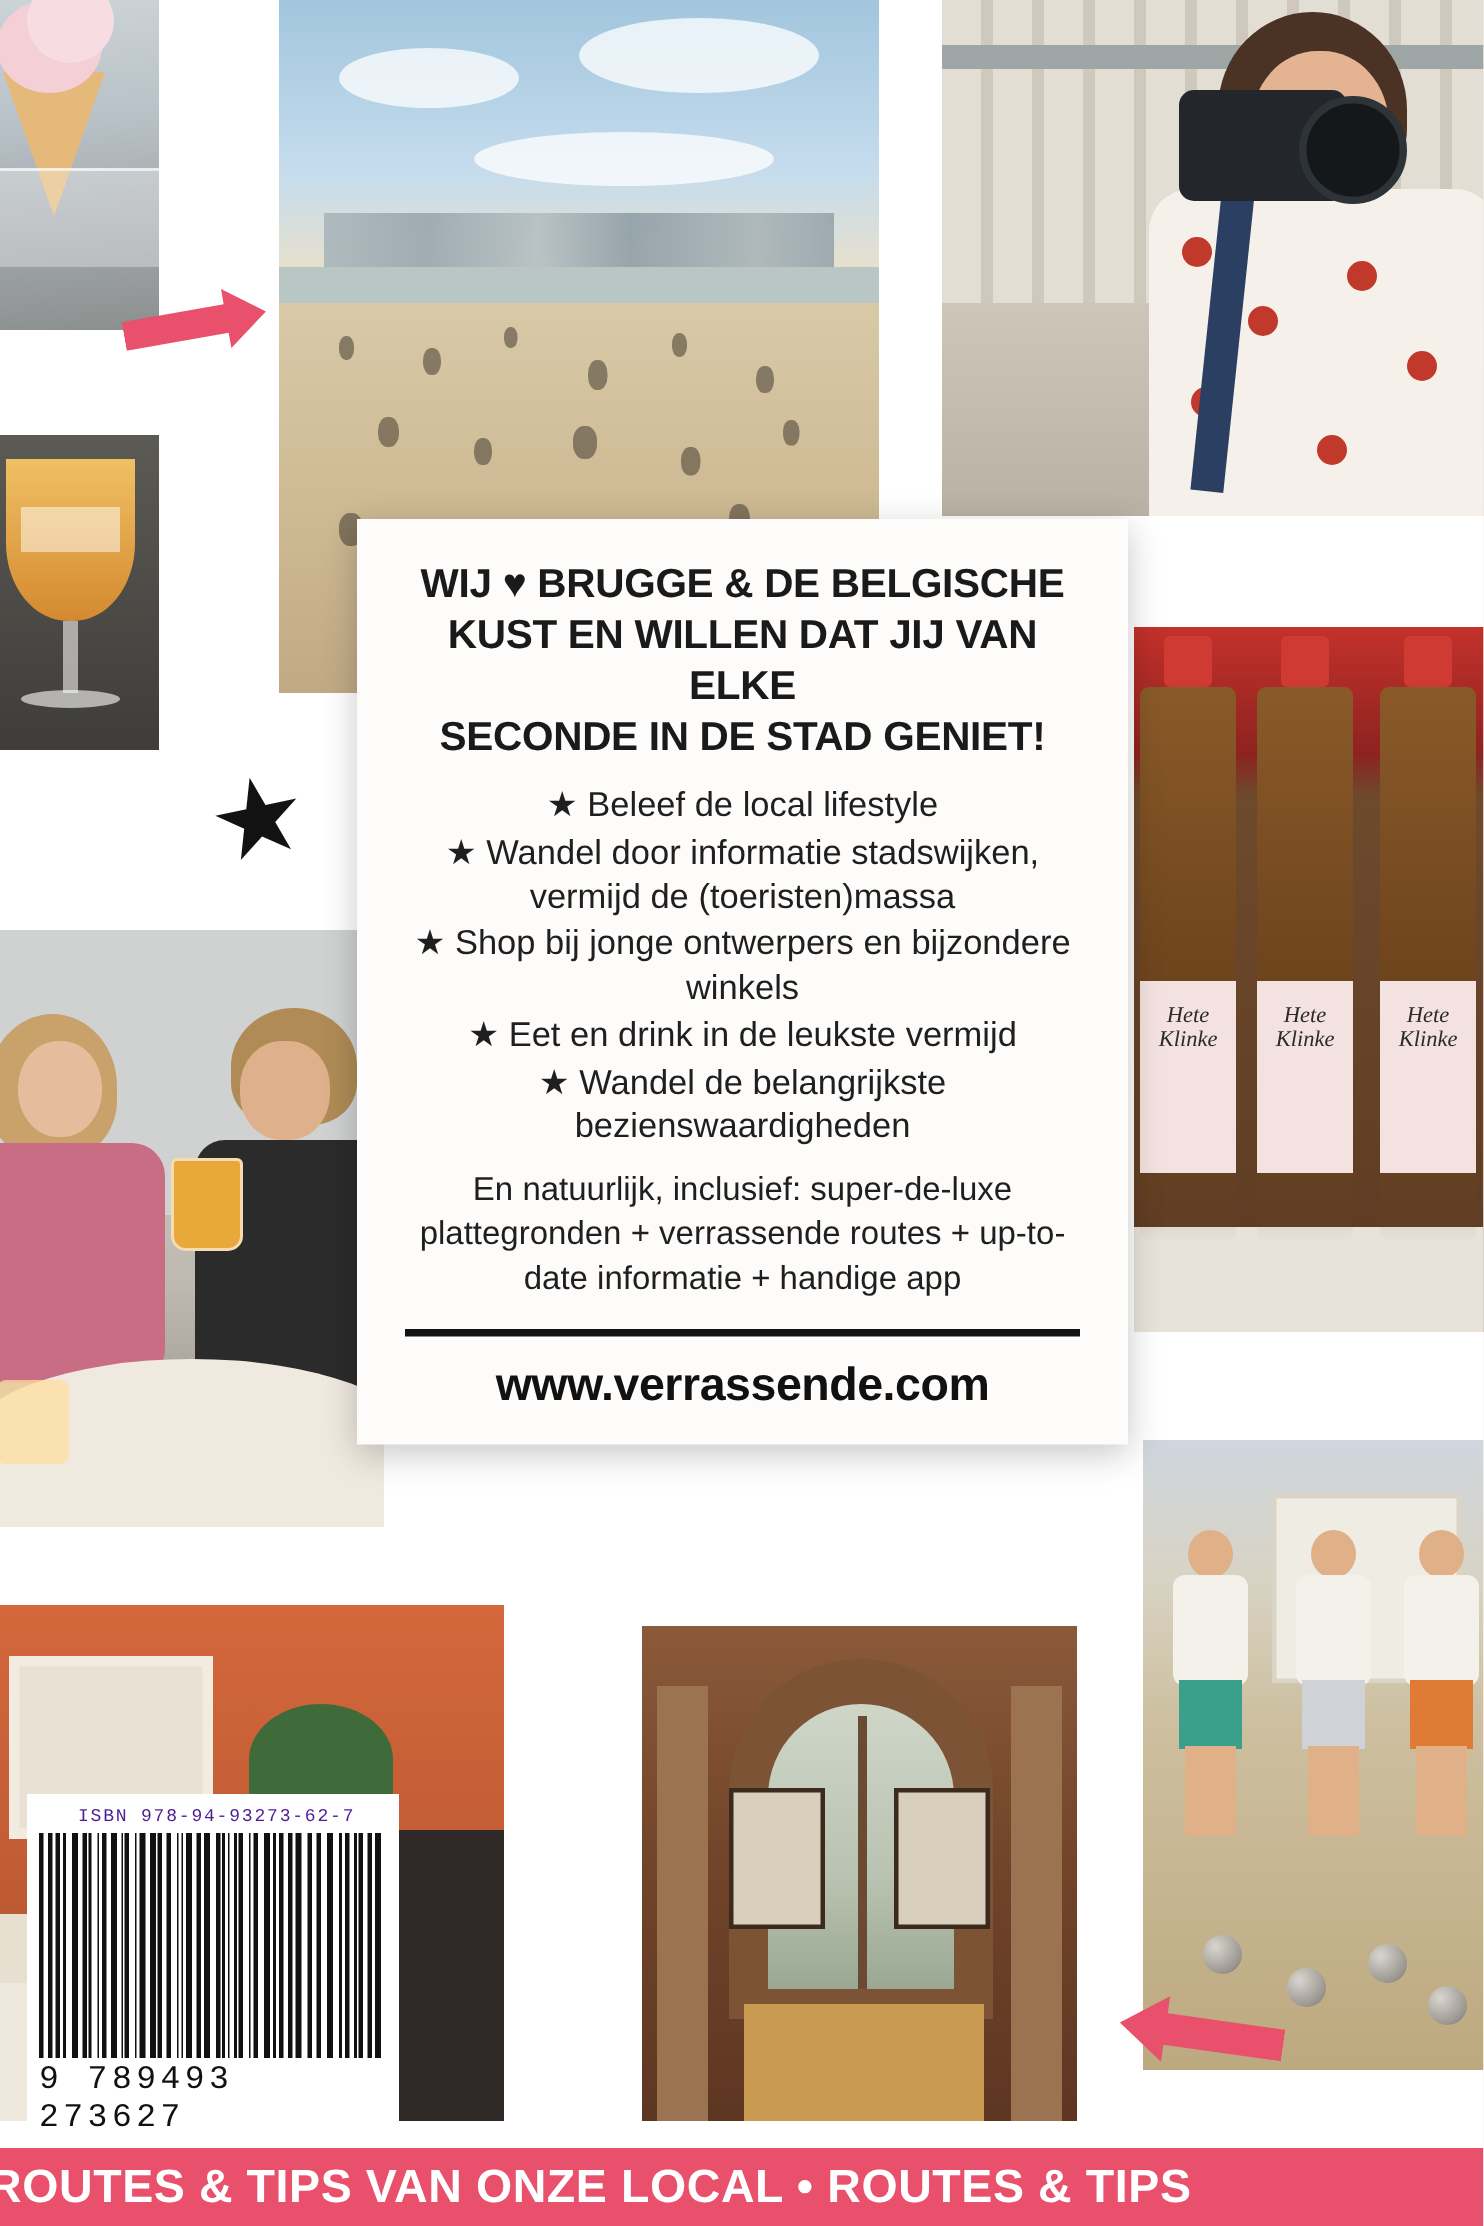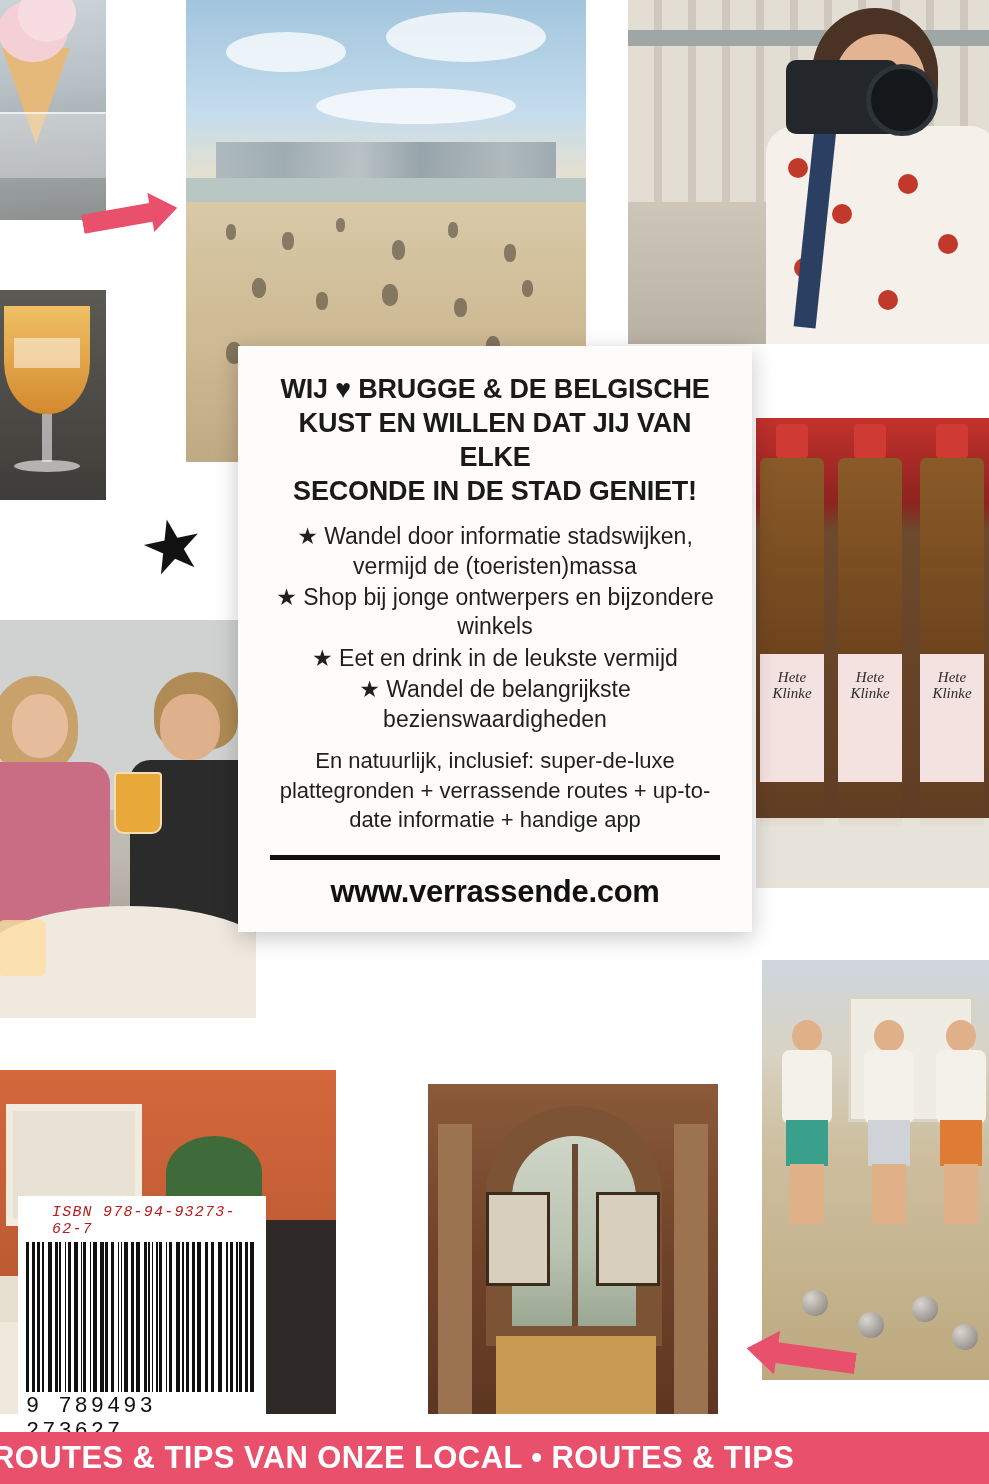--- a/index.html
+++ b/index.html
@@ -429,26 +429,25 @@
   #barcode-block {
     position: absolute;
     left: 18px; top: 1196px;
     width: 248px;
     background: #ffffff;
     padding: 8px 8px 4px 8px;
     box-sizing: border-box;
   }
   #barcode-block .isbn-text {
     font-family: "Liberation Mono", monospace;
-    font-size: 15px;
+    font-size: 12px;
     letter-spacing: 1.2px;
-    color: #b91c1c;
+    color: #4c1d95;
     margin-bottom: 4px;
     margin-left: 26px;
-    font-style: italic;
   }
   #barcode-block .bars {
     height: 150px;
     display: flex;
     align-items: stretch;
     gap: 0;
   }
   #barcode-block .bars i {
     display: block;
     background: #111;
@@ -629,20 +628,21 @@
   <div class="deco-star" id="deco-star-1">★</div>
 
   <div id="info-card">
     <div class="headline">
       <div>WIJ ♥ BRUGGE &amp; DE BELGISCHE</div>
       <div>KUST EN WILLEN DAT JIJ VAN ELKE</div>
       <div>SECONDE IN DE STAD GENIET!</div>
     </div>
 
     <ul class="bullets">
+      <li>★ Beleef de local lifestyle</li>
       <li>★ Wandel door informatie stadswijken, vermijd de (toeristen)massa</li>
       <li>★ Shop bij jonge ontwerpers en bijzondere winkels</li>
       <li>★ Eet en drink in de leukste vermijd</li>
       <li>★ Wandel de belangrijkste bezienswaardigheden</li>
     </ul>
 
     <div class="closing">En natuurlijk, inclusief: super-de-luxe plattegronden + verrassende routes + up-to-date informatie + handige app</div>
 
     <div class="rule"></div>
 

